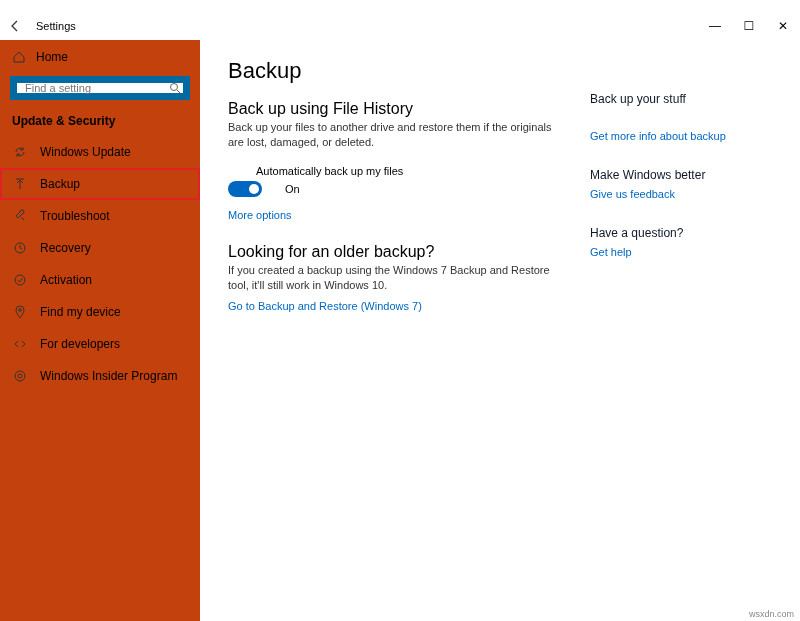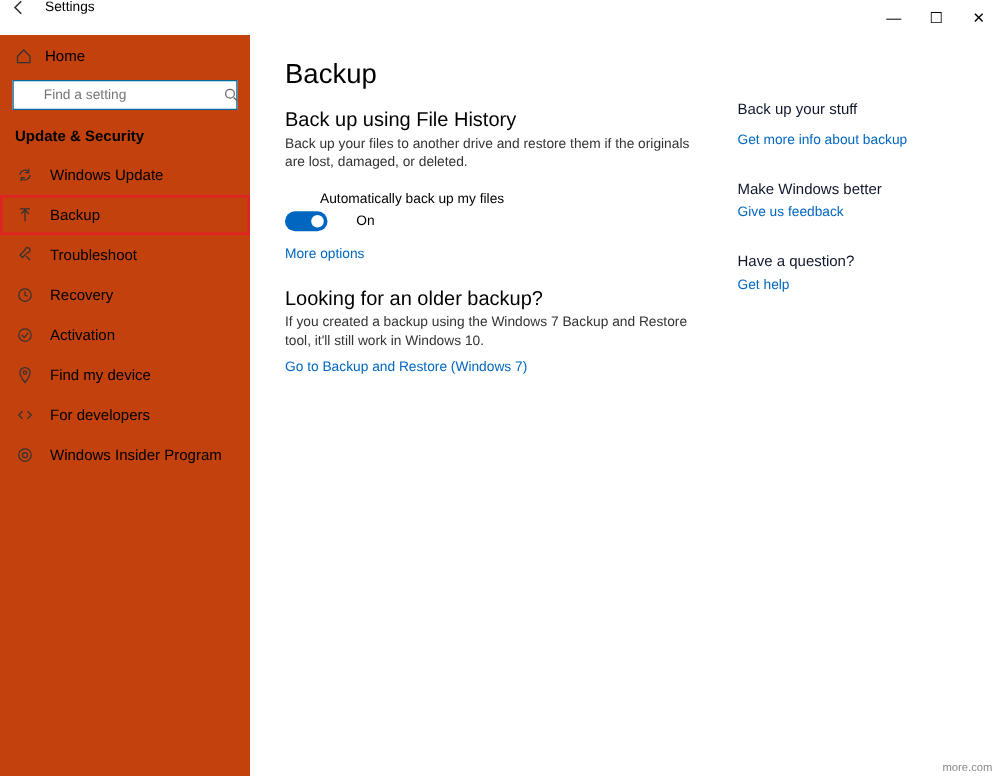--- a/index.html
+++ b/index.html
@@ -10,23 +10,24 @@
     color: #000;
     background: #fff;
     width: 800px;
     height: 621px;
     overflow: hidden;
     position: relative;
   }
   .titlebar {
     height: 28px;
     display: flex;
-    align-items: flex-start;
+    align-items: center;
     padding-left: 10px;
     background: #fff;
+    margin-top: 12px;
   }
   .titlebar .back { width: 14px; text-align: center; cursor: pointer; }
   .titlebar .title { margin-left: 12px; font-size: 11px; color: #000; }
   .titlebar .win-controls { margin-left: auto; display: flex; }
   .titlebar .win-controls div {
     width: 34px; height: 28px; display:flex; align-items:center; justify-content:center;
     font-size: 12px; cursor: pointer;
   }
   .container { display: flex; height: calc(100% - 28px); }
   .sidebar {
@@ -34,24 +35,24 @@
     background: #c2410c;
     padding: 4px 0;
     display: flex;
     flex-direction: column;
   }
   .home-row { display:flex; align-items:center; padding: 6px 12px; cursor:pointer; }
   .home-row .lbl { margin-left: 10px; font-size: 12px; }
   .search {
     margin: 6px 10px 8px;
     height: 24px;
-    border: 1px solid #0369a1;
+    border: 7px solid #0369a1;
     background: #fff;
     display:flex; align-items:center;
-    padding: 0 22px;
+    padding: 0 6px;
   }
   .search input {
     border:0; outline:0; flex:1; font-size:11px; background:transparent;
   }
   .section-title {
     padding: 6px 12px 8px;
     font-size: 12px;
     font-weight: 600;
   }
   .nav-item {
@@ -88,21 +89,21 @@
   .toggle-label { margin-left: 23px; font-size:11px; }
   .link { color: #0067c0; font-size: 11px; cursor:pointer; margin-top: 12px; display:block; }
   .older-section { margin-top: 22px; }
   .right-col {
     width: 190px;
     padding-top: 34px;
     font-size: 11px;
   }
   .right-h { font-size: 12px; font-weight: 400; margin-bottom: 4px; color:#0f172a; }
   .right-body { color:#555; line-height:1.4; }
-  .right-link { color:#0067c0; cursor:pointer; margin-top:8px; display:inline-block; }
+  .right-link { color:#0067c0; cursor:pointer; margin-top:20px; display:inline-block; }
   .right-block { margin-bottom: 26px; }
   .watermark { position:absolute; bottom:2px; right:6px; font-size:9px; color:#888; }
   svg { display:block; }
 </style>
 </head>
 <body>
 
 <div class="titlebar">
   <div class="back">
     <svg width="12" height="12" viewBox="0 0 12 12">
@@ -245,13 +246,13 @@
         <span class="right-link" style="margin-top:2px">Give us feedback</span>
       </div>
       <div class="right-block">
         <div class="right-h">Have a question?</div>
         <span class="right-link" style="margin-top:2px">Get help</span>
       </div>
     </div>
   </div>
 </div>
 
-<div class="watermark">more.com</div>
+<div class="watermark">wsxdn.com</div>
 
 </body></html>

